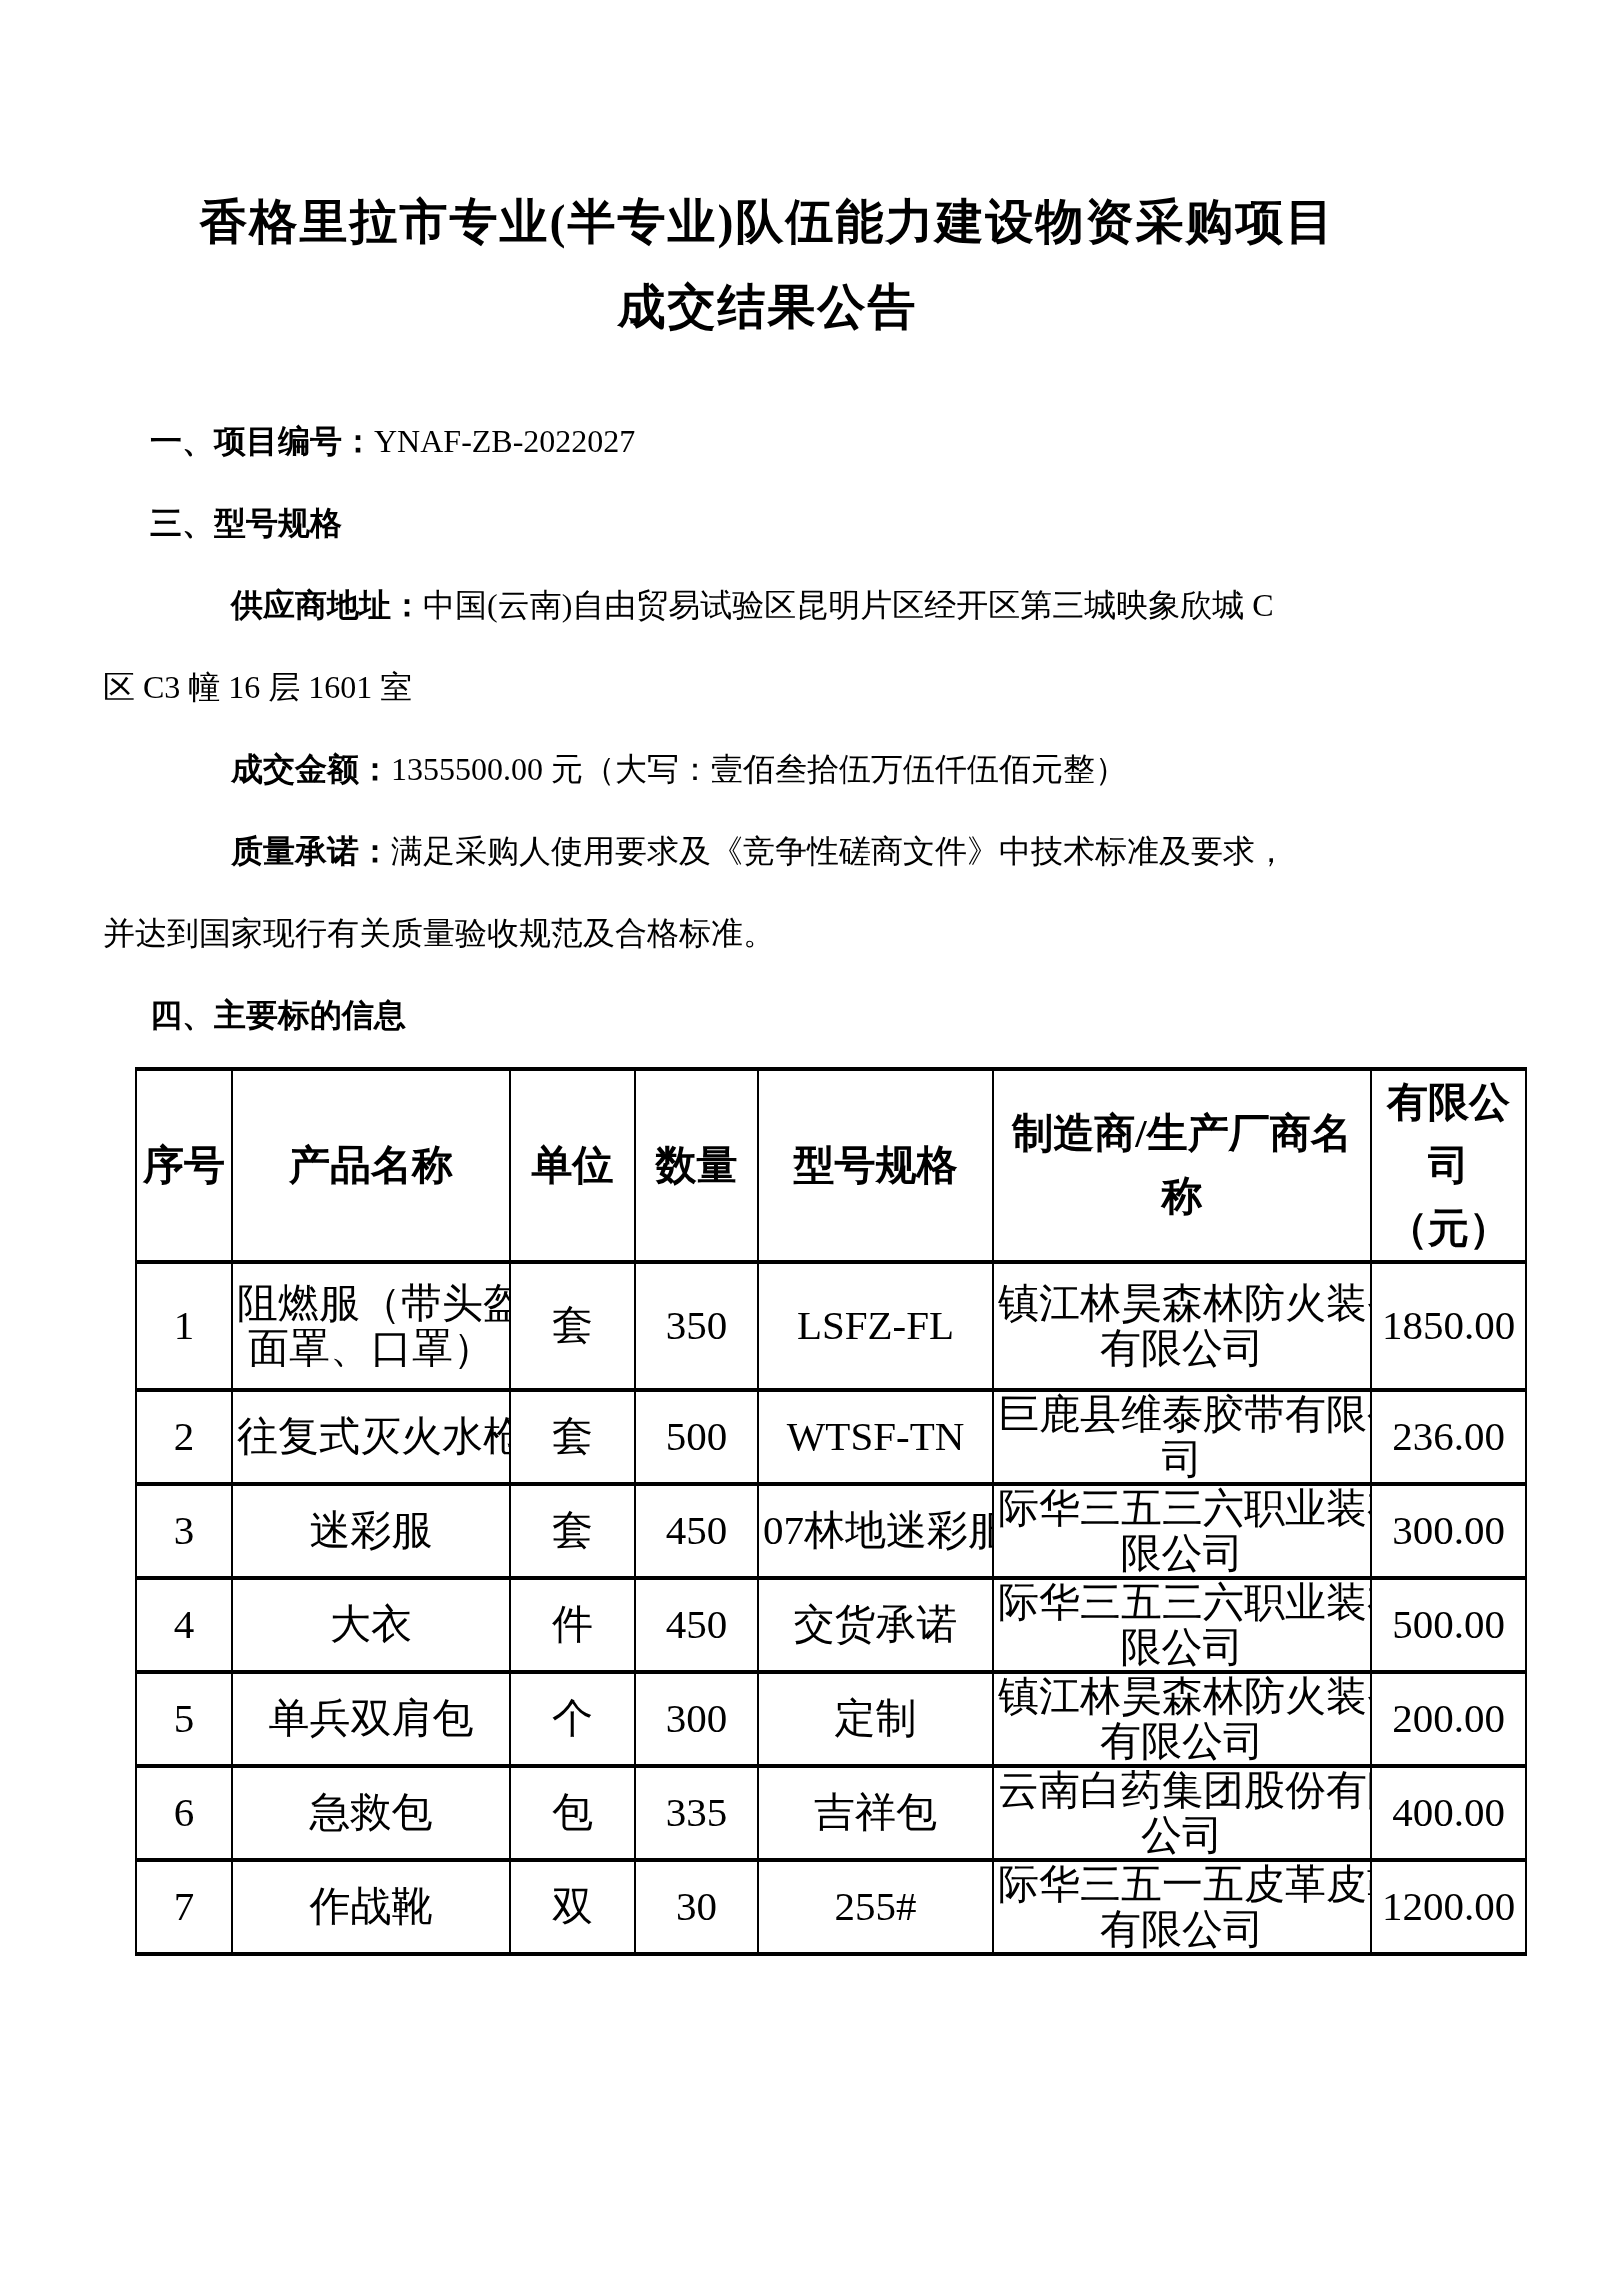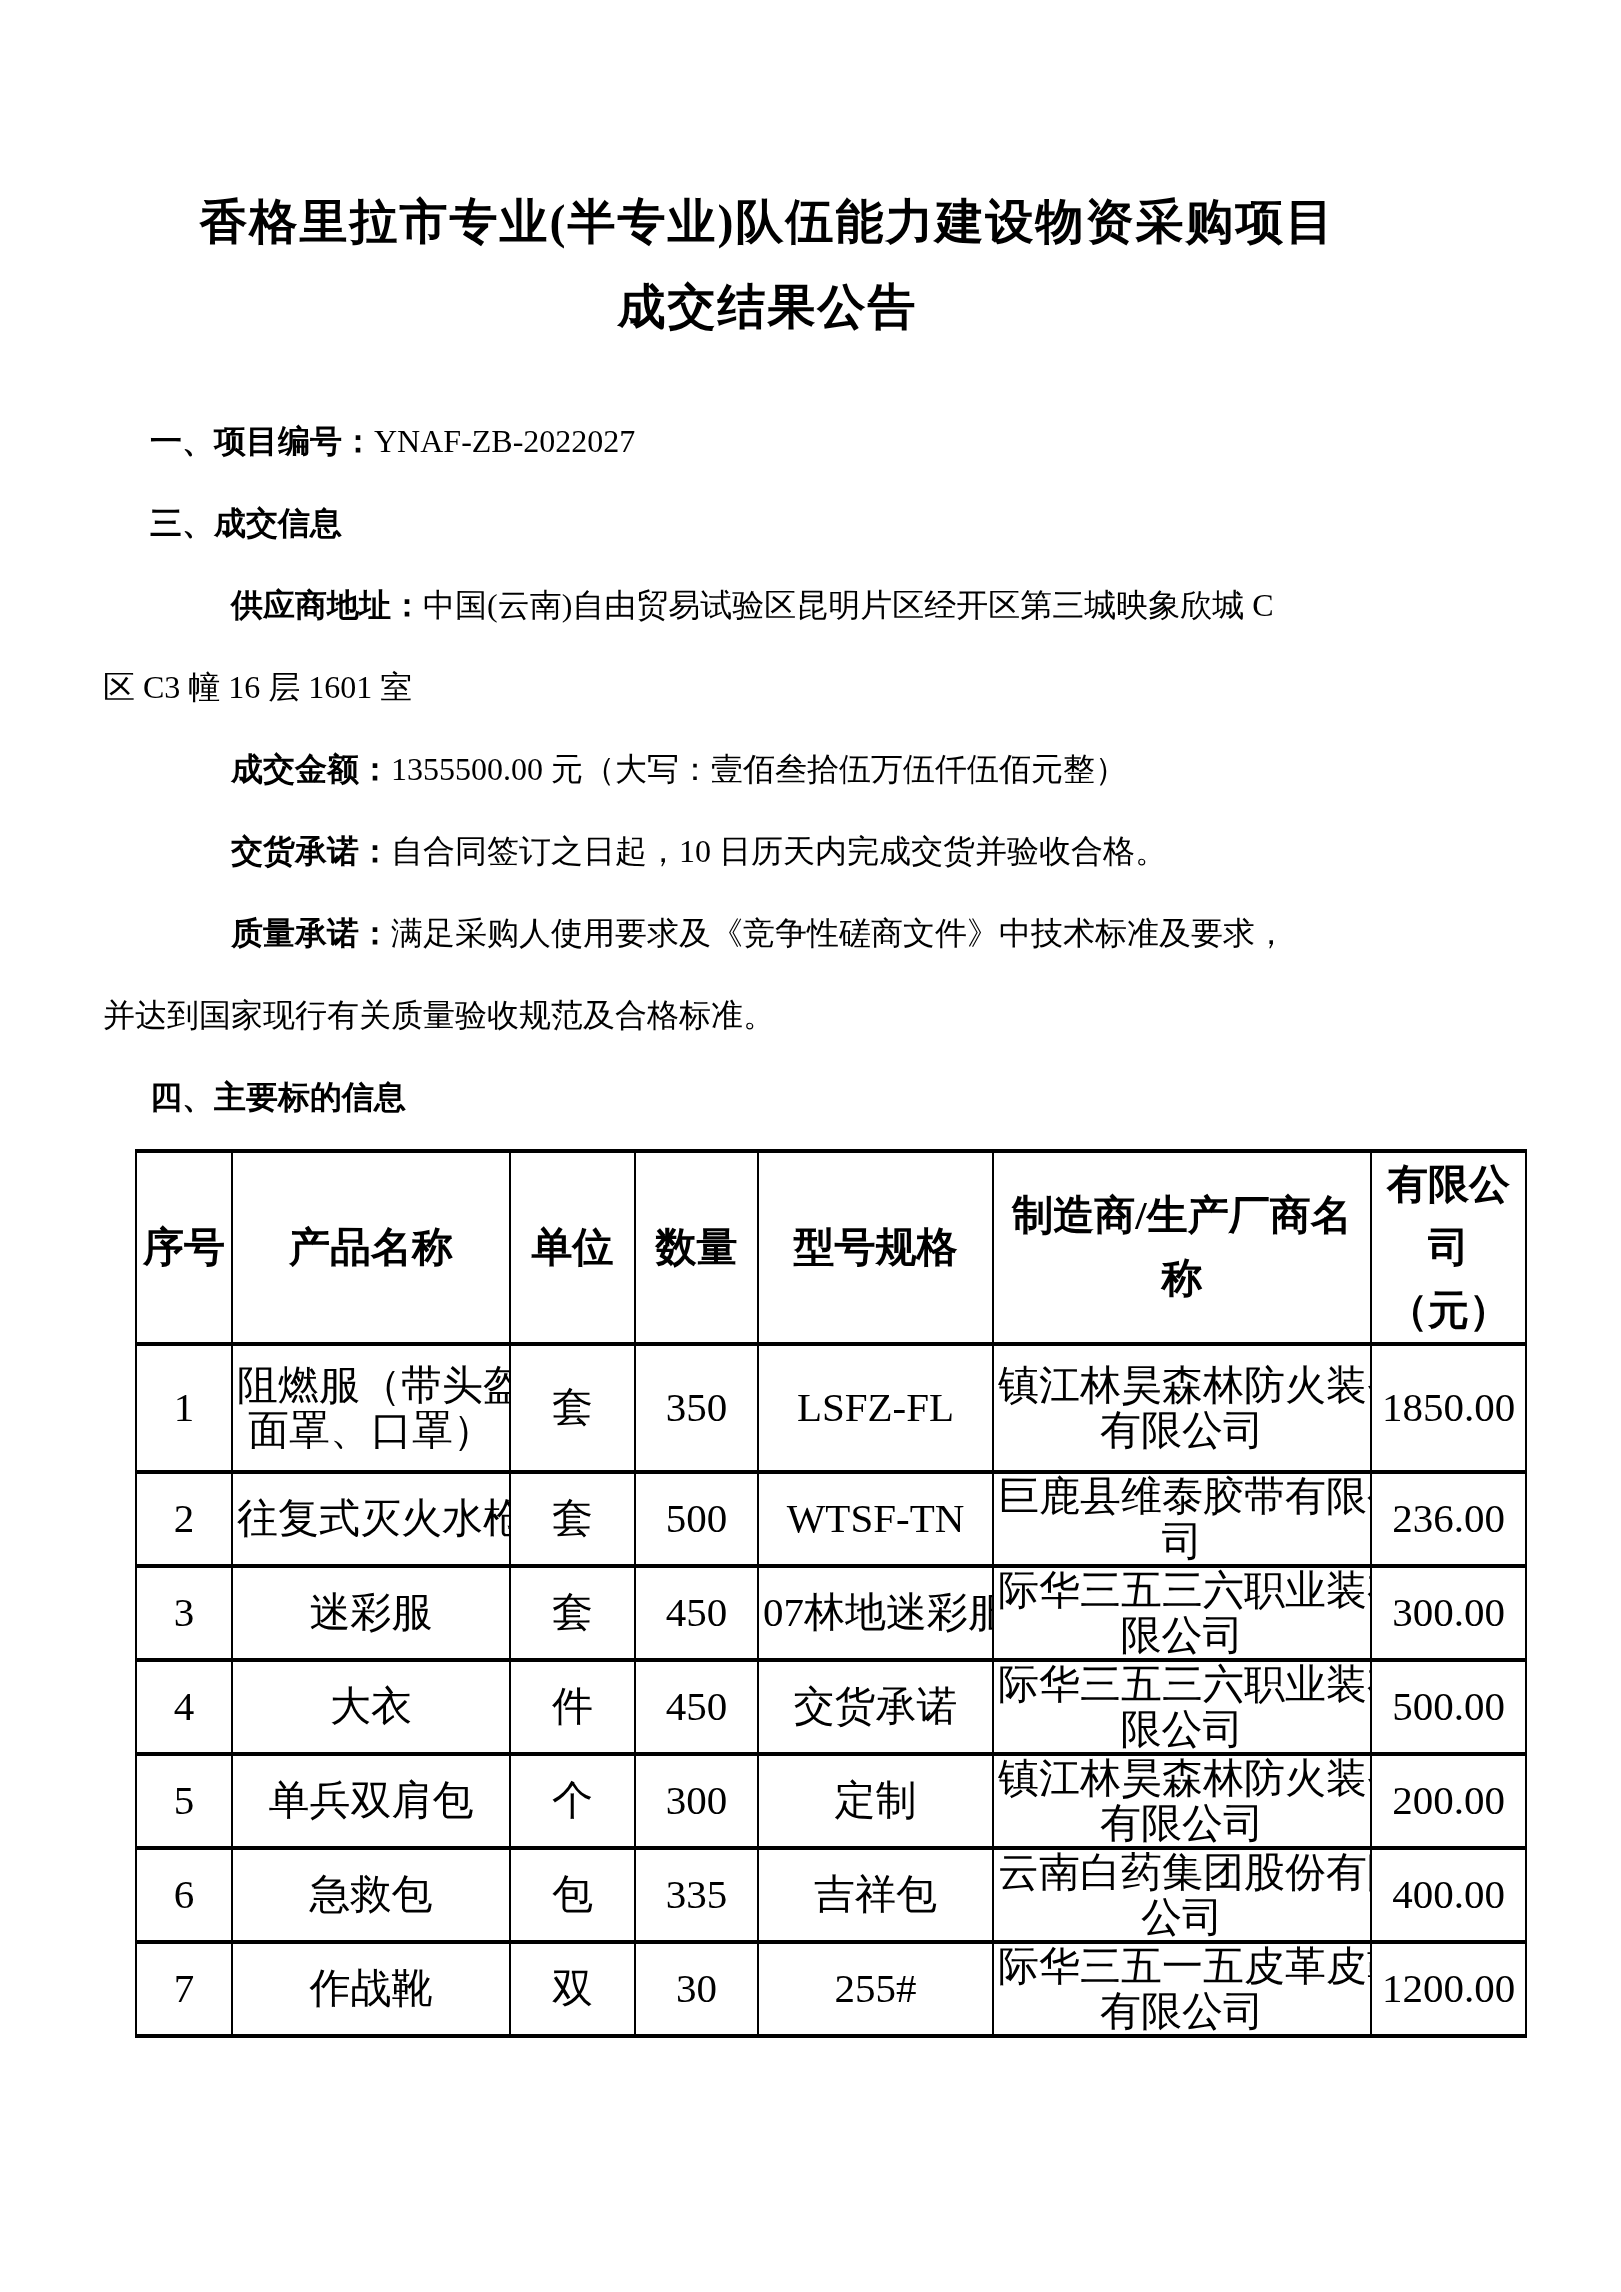--- a/index.html
+++ b/index.html
@@ -72,25 +72,24 @@
 <div class="page">
   <div class="content">
 
     <div class="doc-title">
       <div>香格里拉市专业(半专业)队伍能力建设物资采购项目</div>
       <div>成交结果公告</div>
     </div>
 
     <div class="body-block">
       <p class="para sect"><b>一、项目编号：</b><span>YNAF-ZB-2022027</span></p>
-      <p class="para sect"><b>三、成交信息</b></p>
+      <p class="para sect"><b>三、型号规格</b></p>
       <p class="para lbl-para"><b>供应商地址：</b><span>中国(云南)自由贸易试验区昆明片区经开区第三城映象欣城 C
 区 C3 幢 16 层 1601 室</span></p>
       <p class="para lbl-para"><b>成交金额：</b><span>1355500.00 元（大写：壹佰叁拾伍万伍仟伍佰元整）</span></p>
-      <p class="para lbl-para"><b>交货承诺：</b><span>自合同签订之日起，10 日历天内完成交货并验收合格。</span></p>
       <p class="para lbl-para"><b>质量承诺：</b><span>满足采购人使用要求及《竞争性磋商文件》中技术标准及要求，
 并达到国家现行有关质量验收规范及合格标准。</span></p>
       <p class="para sect"><b>四、主要标的信息</b></p>
     </div>
 
     <table class="items">
       <colgroup>
         <col style="width:96px">
           <col style="width:278px">
           <col style="width:125px">

